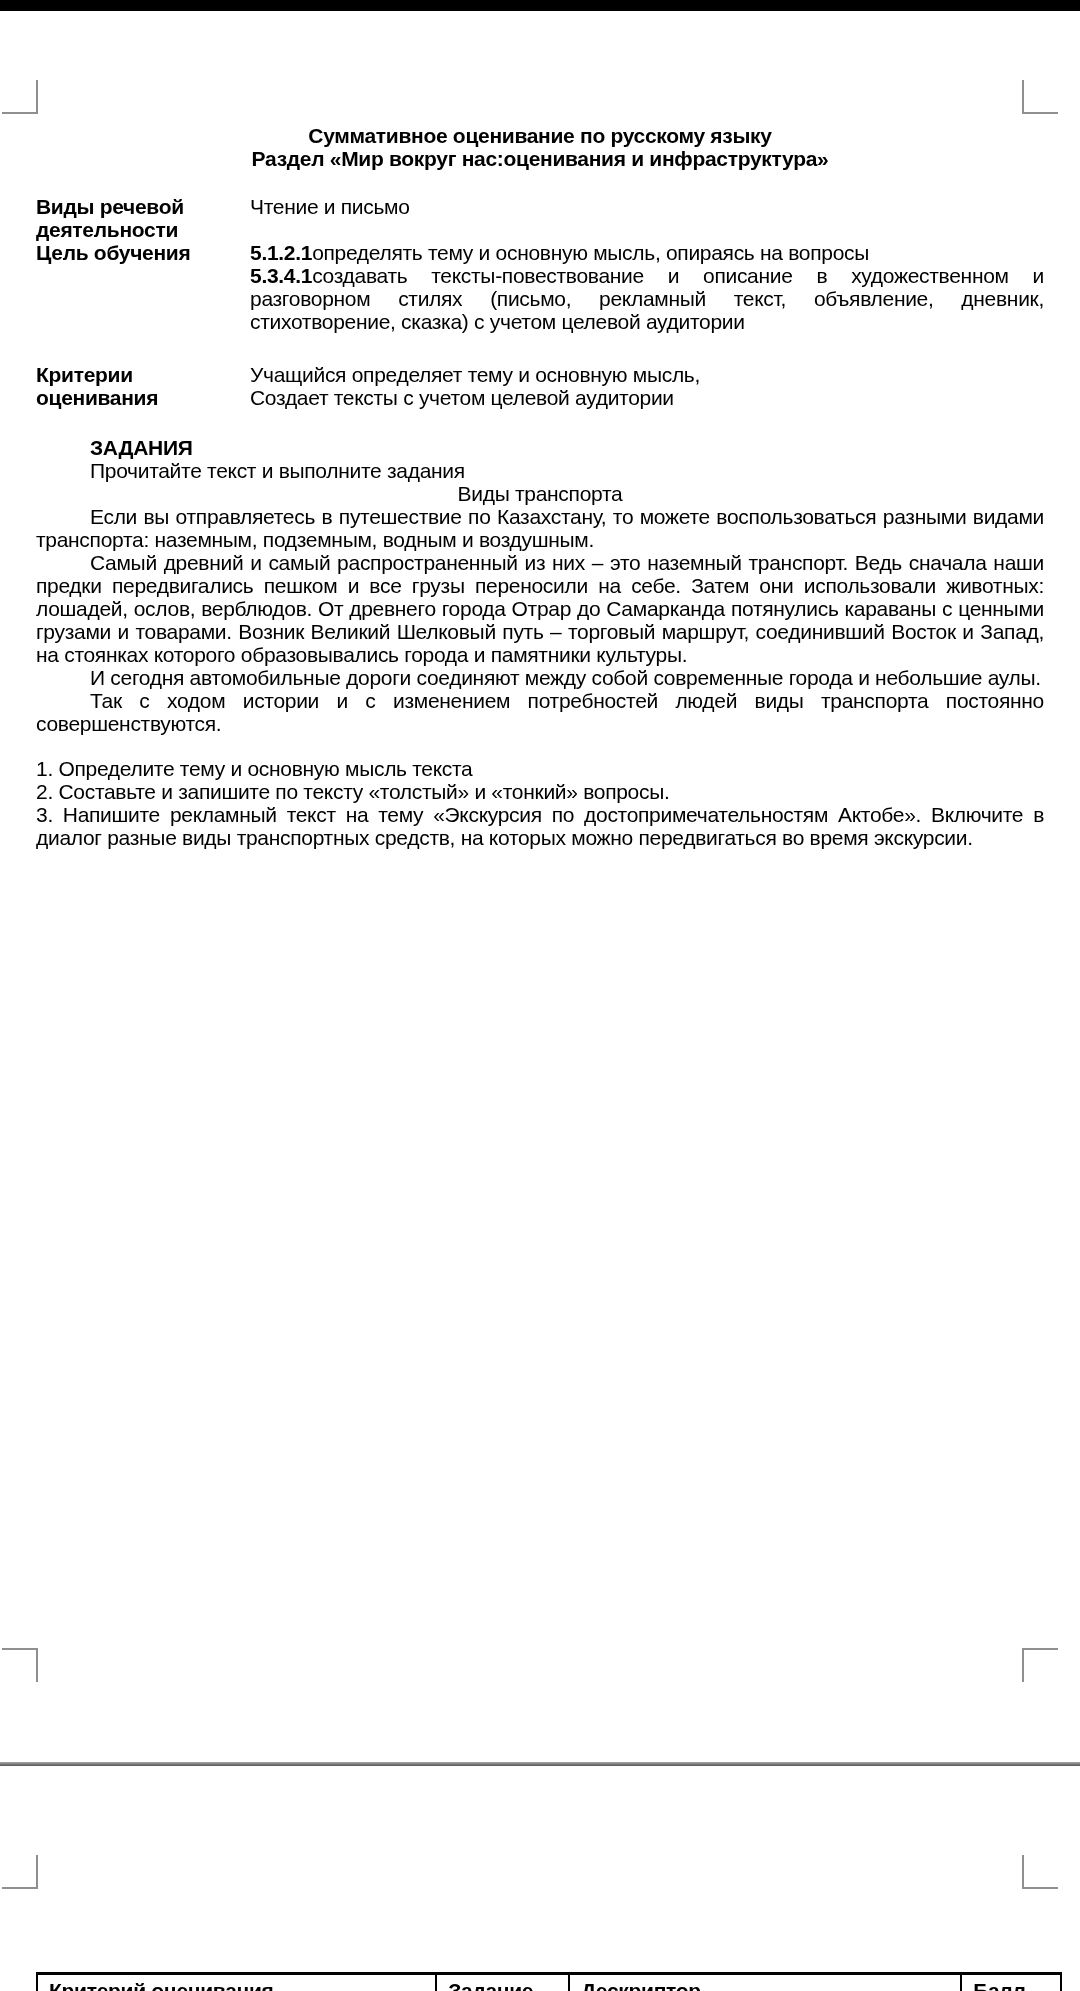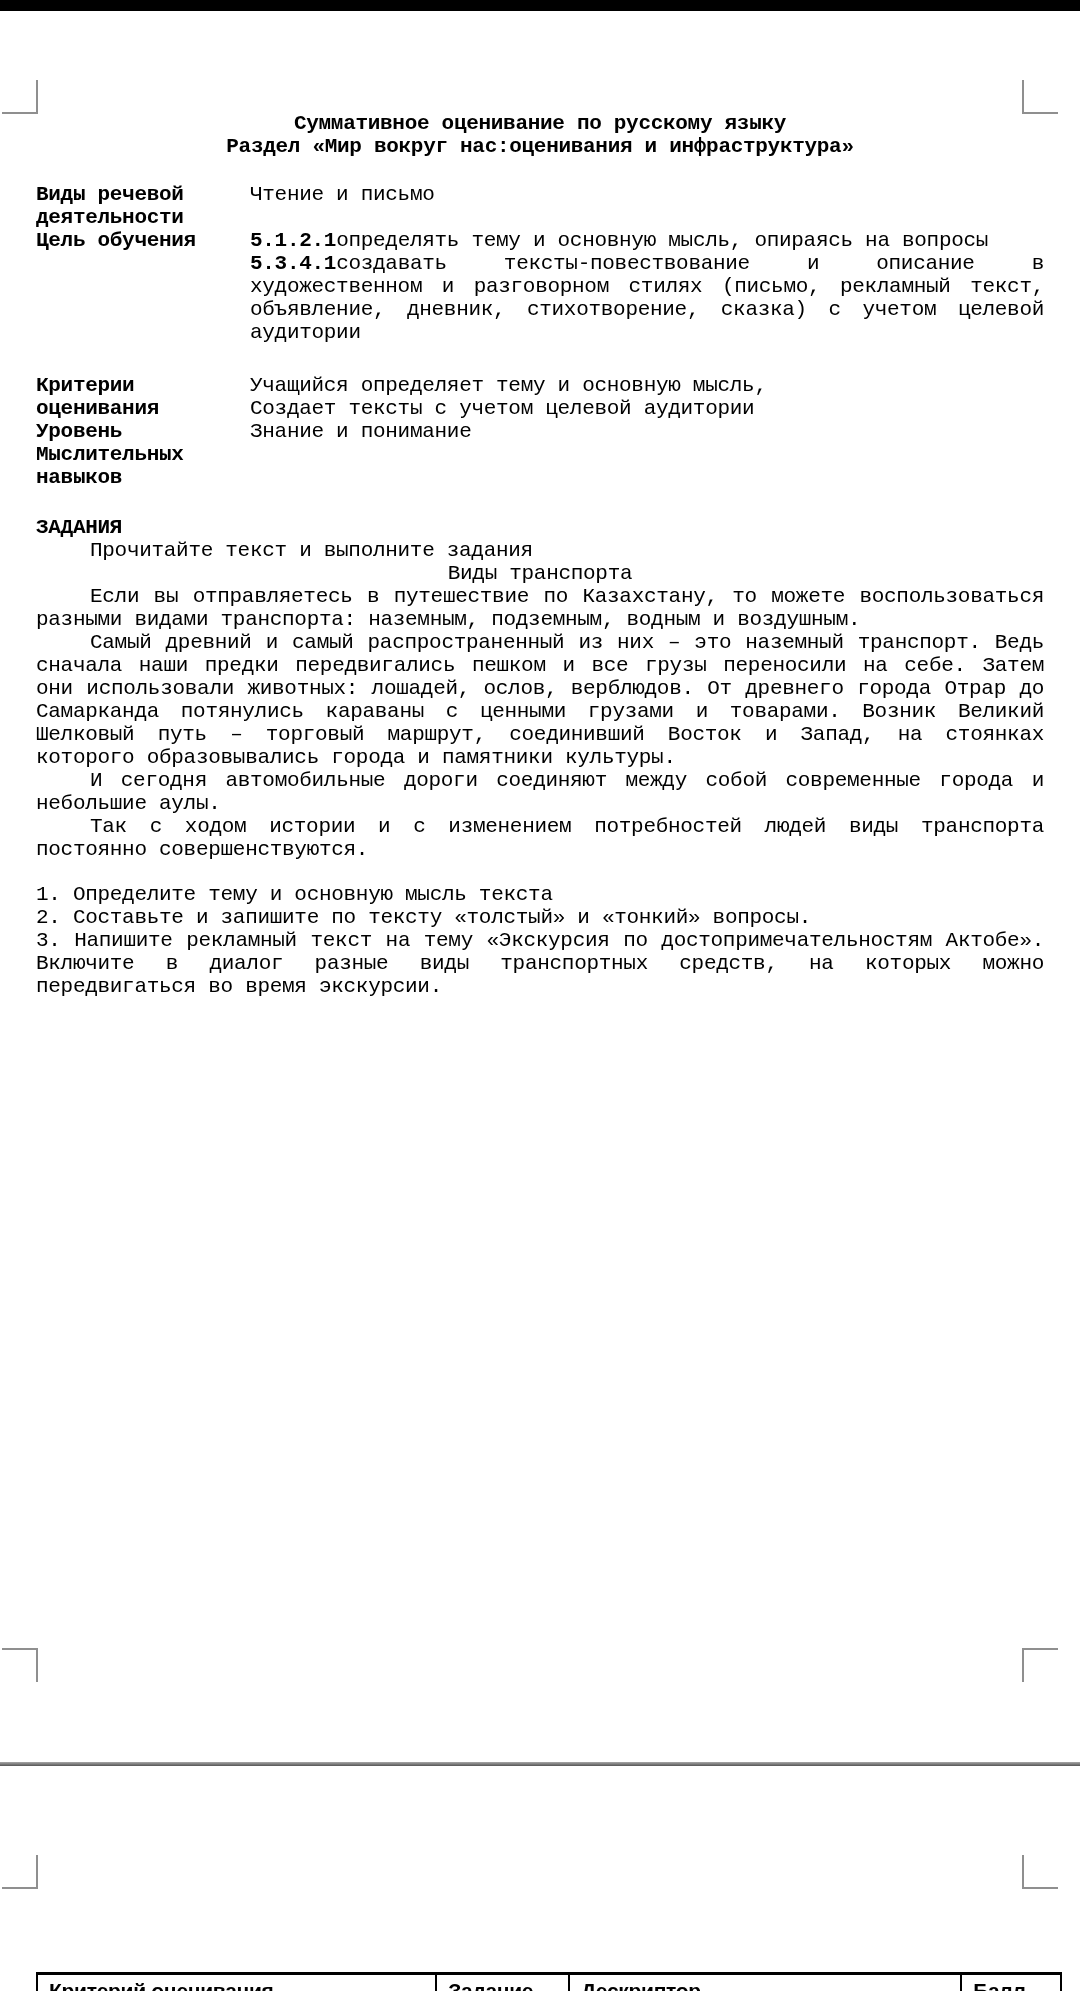--- a/index.html
+++ b/index.html
@@ -16,37 +16,37 @@
   .mark.tr { border-left:2px solid #8f8f8f; border-bottom:2px solid #8f8f8f; }
   .mark.bl { border-right:2px solid #8f8f8f; border-top:2px solid #8f8f8f; }
   .mark.br { border-left:2px solid #8f8f8f; border-top:2px solid #8f8f8f; }
 
   .page-divider {
     position:absolute; left:0; top:1762px; width:1080px; height:4px;
     background:linear-gradient(#a8a8a8, #565656);
   }
 
   .doc {
-    position:absolute; left:36px; top:112px; width:1008px;
-    font-size:21px; line-height:23px; letter-spacing:-0.3px;font-family:Liberation Mono, monospace;
+    position:absolute; left:36px; top:124px; width:1008px;
+    font-size:21px; line-height:23px; letter-spacing:-0.3px;
   }
   .doc-title { text-align:center; font-weight:bold; }
 
   .info { margin-top:25px; }
   .info-row { display:flex; }
   .info-row.gap-before { margin-top:30px; }
   .info-label { width:214px; flex:0 0 214px; font-weight:bold; }
   .info-label .lbl { display:block; width:176px; }
   .info-value { flex:1; }
   .obj { margin:0; }
   .obj.justify { text-align:justify; }
   .obj b { font-weight:bold; }
 
   .tasks { margin-top:27px; }
-  .tasks-heading { font-weight:bold; }
+  .tasks-heading { font-weight:bold; margin-left:54px; }
   .tasks-instruction { margin-left:54px; }
   .text-title { text-align:center; }
   .para { margin:0; text-align:justify; text-indent:54px; }
   .questions { margin-top:22px; }
   .q { margin:0; }
   .q.justify { text-align:justify; }
 
   .rubric {
     position:absolute; left:36px; top:1972px; width:1026px;
     border-top:3px solid #000; border-left:2px solid #000;
@@ -107,26 +107,20 @@
       <div class="info-row gap-before">
         <div class="info-label">
           <span class="lbl">Критерии оценивания</span>
         </div>
         <div class="info-value">
           <div>Учащийся определяет тему и основную мысль,</div>
           <div>Создает тексты с учетом целевой аудитории</div>
         </div>
       </div>
 
-      <div class="info-row">
-        <div class="info-label">
-          <span class="lbl">Уровень Мыслительных навыков</span>
-        </div>
-        <div class="info-value">Знание и понимание</div>
-      </div>
 
 
     </div>
 
     <div class="tasks">
       <div class="tasks-heading">ЗАДАНИЯ</div>
       <div class="tasks-instruction">Прочитайте текст и выполните задания</div>
       <div class="text-title">Виды транспорта</div>
 
       <p class="para">Если вы отправляетесь в путешествие по Казахстану, то можете воспользоваться разными видами транспорта: наземным, подземным, водным и воздушным.</p>

